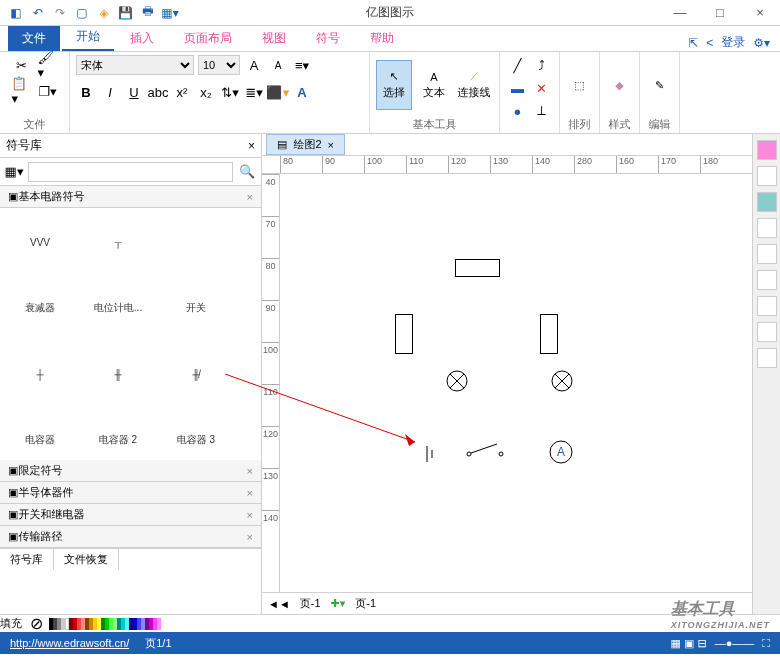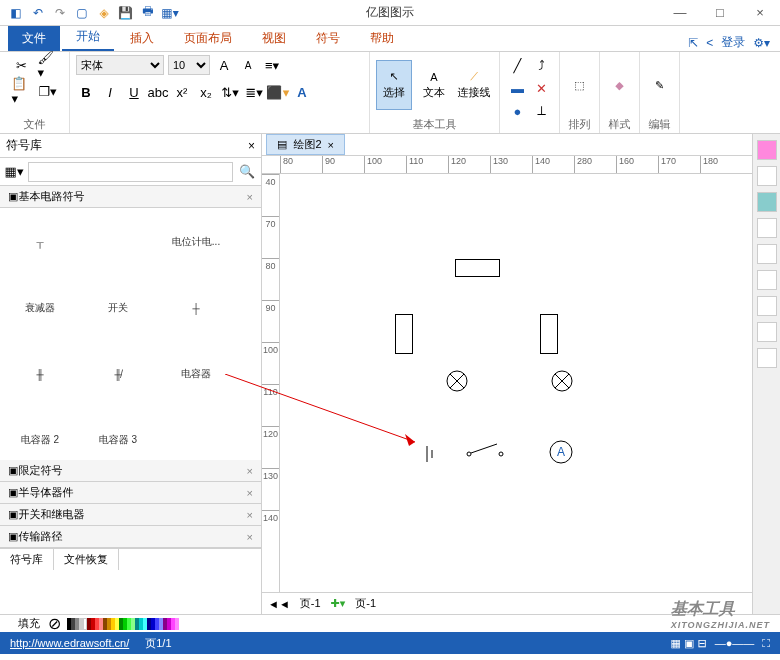--- a/index.html
+++ b/index.html
@@ -4,21 +4,21 @@
 <style>
 * { box-sizing: border-box; margin: 0; padding: 0; font-family: "Microsoft YaHei", sans-serif; }
 body { background: #fff; width: 780px; height: 660px; overflow: hidden; position: relative; }
 .titlebar { height: 26px; background: #fff; display: flex; align-items: center; border-bottom: 1px solid #d0d0d0; }
 .qat { display: flex; gap: 6px; padding-left: 8px; align-items: center; }
 .qat span { width: 16px; height: 16px; display: flex; align-items: center; justify-content: center; font-size: 12px; }
 .app-title { position: absolute; left: 50%; transform: translateX(-50%); font-size: 12px; color: #333; text-align: right; }
 .winbtns { margin-left: auto; display: flex; }
 .winbtns span { width: 40px; height: 26px; display: flex; align-items: center; justify-content: center; font-size: 13px; color: #555; }
 .ribbon-tabs { height: 26px; display: flex; align-items: end; padding-left: 8px; gap: 2px; border-bottom: 1px solid #d0d0d0; }
-.ribbon-tabs .tab { padding: 4px 14px; font-size: 12px; color: #c2410c; cursor: pointer; }
+.ribbon-tabs .tab { padding: 4px 14px; font-size: 12px; color: #ec4899; cursor: pointer; }
 .ribbon-tabs .tab.file { background: #1e5fb4; color: #fff; }
 .ribbon-tabs .tab.active { border-bottom: 2px solid #1e5fb4; color: #1e5fb4; }
 .ribbon-right { margin-left: auto; display: flex; gap: 8px; padding-right: 10px; align-items: center; font-size: 12px; }
 .ribbon-right span { color: #1e5fb4; }
 .ribbon { height: 82px; border-bottom: 1px solid #d0d0d0; display: flex; }
 .rgroup { border-right: 1px solid #e0e0e0; padding: 3px 6px 1px; display: flex; flex-direction: column; }
 .rgroup .body { flex: 1; display: flex; align-items: center; gap: 4px; }
 .rgroup .label { font-size: 11px; color: #666; text-align: center; padding-top: 2px; }
 .icon { width: 20px; height: 20px; display: flex; align-items: center; justify-content: center; font-size: 13px; }
 .bigicon { width: 36px; height: 50px; display: flex; flex-direction: column; align-items: center; justify-content: center; font-size: 11px; gap: 2px; }
@@ -45,21 +45,21 @@
 .ruler-h span { width: 42px; border-left: 1px solid #aaa; padding-left: 2px;}
 .canvas-body { flex: 1; display: flex; position: relative; }
 .ruler-v { width: 18px; background: #fff; border-right: 1px solid #ccc; display: flex; flex-direction: column; font-size: 9px; color: #666; }
 .ruler-v span { height: 42px; border-top: 1px solid #aaa; padding-top: 2px; text-align: center;}
 .canvas { flex: 1; background: #fff; position: relative; }
 .shape { position: absolute; border: 1px solid #000; background: #fff; }
 .arrow { position: absolute; width: 220px; height: 100px; }
 .page-tabs { height: 22px; display: flex; align-items: center; font-size: 11px; padding-left: 6px; gap: 10px; border-top: 1px solid #d0d0d0;}
 .right-panel { width: 28px; background: #f0f0f0; border-left: 1px solid #d0d0d0; display: flex; flex-direction: column; gap: 6px; padding-top: 6px; align-items: center;}
 .right-panel .rp { width: 20px; height: 20px; background: #fff; border: 1px solid #ccc; }
-.colorbar { height: 18px; display: flex; align-items: center; padding: 0 18px; gap: 2px; border-top: 1px solid #d0d0d0; }
+.colorbar { height: 18px; display: flex; align-items: center; padding: 0 0; gap: 2px; border-top: 1px solid #d0d0d0; }
 .colorbar .sw { width: 4px; height: 12px; }
 .statusbar { height: 22px; background: #1e5fb4; color: #fff; display: flex; align-items: center; padding: 0 10px; font-size: 11px; gap: 16px;}
 .statusbar .right { margin-left: auto; display: flex; gap: 8px; align-items: center;}
 .watermark { position: absolute; right: 10px; bottom: 30px; font-size: 16px; font-weight: bold; color: #888; font-style: italic; text-shadow: 1px 1px #fff;}
 </style>
 </head>
 <body>
 
 <div class="titlebar">
   <div class="qat">
@@ -106,21 +106,21 @@
       <div style="display:flex;gap:6px">
           <span class="icon">📋▾</span>
           <span class="icon">❐▾</span>
         </div>
     </div>
     <div class="label">文件</div>
   </div>
   <div class="rgroup" style="width:300px">
     <div class="body" style="flex-direction:column;align-items:flex-start">
       <div class="font-row">
-        <select style="width:88px"><option>宋体</option></select>
+        <select style="width:118px"><option>宋体</option></select>
         <select style="width:42px"><option>10</option></select>
         <span class="icon">A</span>
         <span class="icon" style="font-size:10px">A</span>
         <span class="icon">≡▾</span>
       </div>
       <div class="font-row">
         <span class="icon">
             <b>B</b>
           </span>
         <span class="icon">
@@ -213,30 +213,33 @@
       <span class="icon" style="color:#1e5fb4">🔍</span>
     </div>
     <div class="sb-cat">
       <span>▣</span>
         <span>基本电路符号</span>
         <span class="x">×</span>
     </div>
     <div class="sb-grid">
       <div class="grid3">
         <div class="sym">
+            <div class="sv">VVV</div>
+          </div>
+        <div class="sym">
             <div class="sv">┬</div>
           </div>
         <div class="sym">
             <div class="sv"></div>
           </div>
         <div class="sym">
+            <span>衰减器</span>
+          </div>
+        <div class="sym">
             <span>电位计电...</span>
-          </div>
-        <div class="sym">
-            <span>衰减器</span>
           </div>
         <div class="sym">
             <span>开关</span>
           </div>
         <div class="sym">
             <div class="sv">┼</div>
           </div>
         <div class="sym">
             <div class="sv">╫</div>
           </div>

